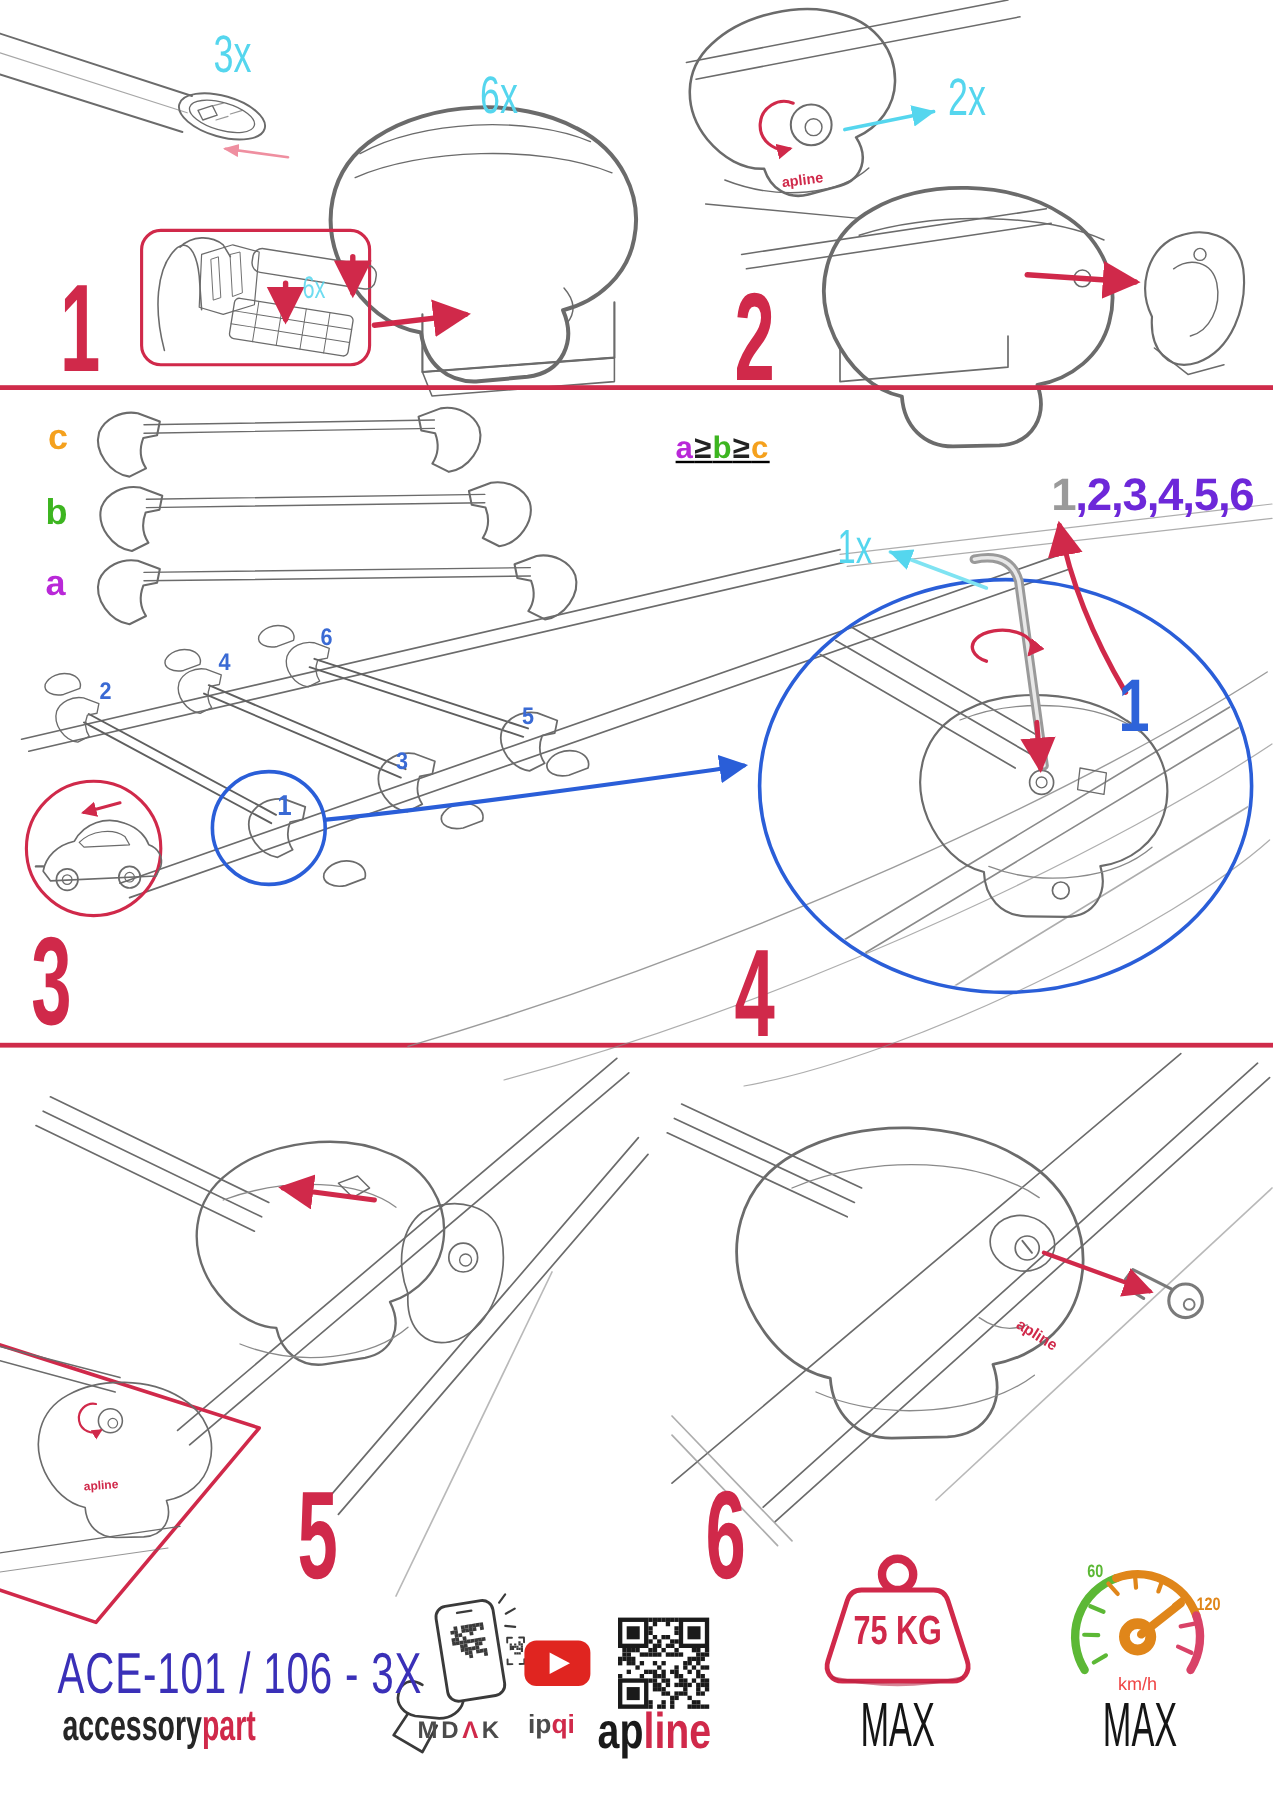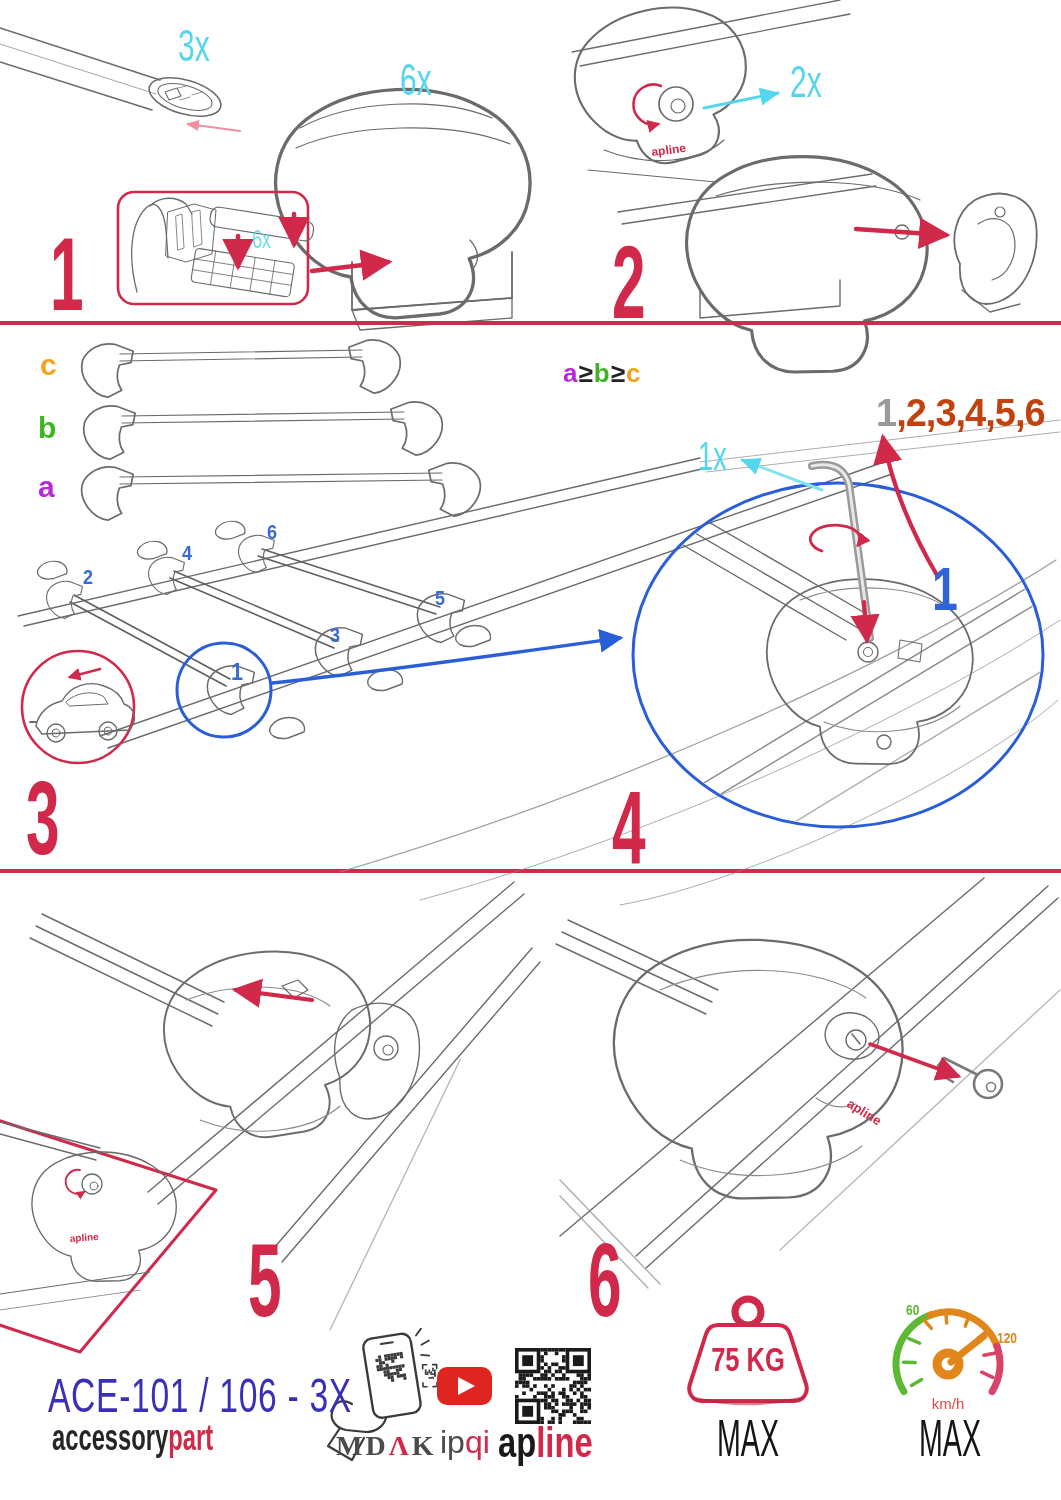--- a/index.html
+++ b/index.html
@@ -4,21 +4,21 @@
 <style>
   html,body{margin:0;padding:0;background:#fff;}
   #page{position:relative;width:1061px;height:1500px;background:#fff;overflow:hidden;
         font-family:"Liberation Sans",sans-serif;}
   svg{display:block;}
   .t{position:absolute;white-space:nowrap;line-height:1;}
   .stepnum{color:#d0294a;font-size:104px;font-weight:700;transform:scaleX(.58);transform-origin:0 0;}
   .qty{color:#55d6ee;font-size:44px;font-weight:400;transform:scaleX(.68);transform-origin:0 0;}
   .qty-s{color:#55d6ee;font-size:26px;opacity:.85;font-weight:400;transform:scaleX(.7);transform-origin:0 0;}
   .barlabel{font-size:30px;font-weight:700;}
-  .rule{font-size:26px;font-weight:700;letter-spacing:1px;}
+  .rule{font-size:26px;font-weight:700;letter-spacing:1px;text-decoration:underline;}
   .roofnum{position:absolute;color:#3a6ad4;font-size:20px;font-weight:700;transform:translate(-50%,-50%) scaleX(.9);}
   .seq{font-size:38px;font-weight:700;letter-spacing:-1px;}
   .bigone{color:#2e63d9;font-size:62px;font-weight:700;transform:scaleX(.75);transform-origin:0 0;}
   .maxtxt{color:#151515;font-size:52px;font-weight:400;transform:translateX(-50%) scaleX(.55);transform-origin:center top;}
   .ctr{transform:translateX(-50%);}
 </style>
 </head>
 <body>
 
 <div id="page">
@@ -549,34 +549,34 @@
 </span>
 
 <span class="roofnum" style="left:88px;top:577px;">2</span>
 <span class="roofnum" style="left:187px;top:553px;">4</span>
 <span class="roofnum" style="left:272px;top:532px;">6</span>
 <span class="roofnum" style="left:335px;top:635px;">3</span>
 <span class="roofnum" style="left:440px;top:598px;">5</span>
 <span class="roofnum" style="left:237px;top:672px;font-size:24px;">1</span>
 
 <span class="t seq" style="left:876px;top:394px;">
-  <span style="color:#9a9a9a;">1</span><span style="color:#c2410c;">,2,3,4,5,6</span>
+  <span style="color:#9a9a9a;">1</span><span style="color:#6d28d9;">,2,3,4,5,6</span>
 </span>
 <span class="t bigone" style="left:932px;top:558px;">1</span>
 
 <span class="t" style="left:48px;top:1372px;color:#3a30b8;font-size:48px;font-weight:400;letter-spacing:1px;transform:scaleX(.7);transform-origin:0 0;">ACE-101 / 106 - 3X</span>
 <span class="t" style="left:52px;top:1420px;font-size:36px;font-weight:700;transform:scaleX(.66);transform-origin:0 0;">
   <span style="color:#262626;">accessory</span><span style="color:#d0294a;">part</span>
 </span>
 
-<span class="t" style="left:336px;top:1432px;font-size:28px;font-weight:700;letter-spacing:3px;font-family:Liberation Serif, serif;">
+<span class="t" style="left:348px;top:1432px;font-size:20px;font-weight:700;letter-spacing:3px;">
   <span style="color:#4b4b4b;">MD</span><span style="color:#d0294a;">Λ</span><span style="color:#4b4b4b;">K</span>
 </span>
 
-<span class="t" style="left:440px;top:1426px;font-size:32px;font-weight:400;">
+<span class="t" style="left:440px;top:1426px;font-size:22px;font-weight:700;">
   <span style="color:#4b4b4b;">ip</span><span style="color:#d0294a;">qi</span>
 </span>
 
 <span class="t" style="left:498px;top:1422px;font-size:42px;font-weight:700;transform:scaleX(.78);transform-origin:0 0;">
   <span style="color:#1a1a1a;">ap</span><span style="color:#d0294a;">line</span>
 </span>
 
 <span class="t ctr" style="left:748px;top:1342px;color:#d0294a;font-size:34px;font-weight:700;transform:translateX(-50%) scaleX(.75);">75 KG</span>
 <span class="t maxtxt" style="left:748px;top:1412px;">MAX</span>
 

